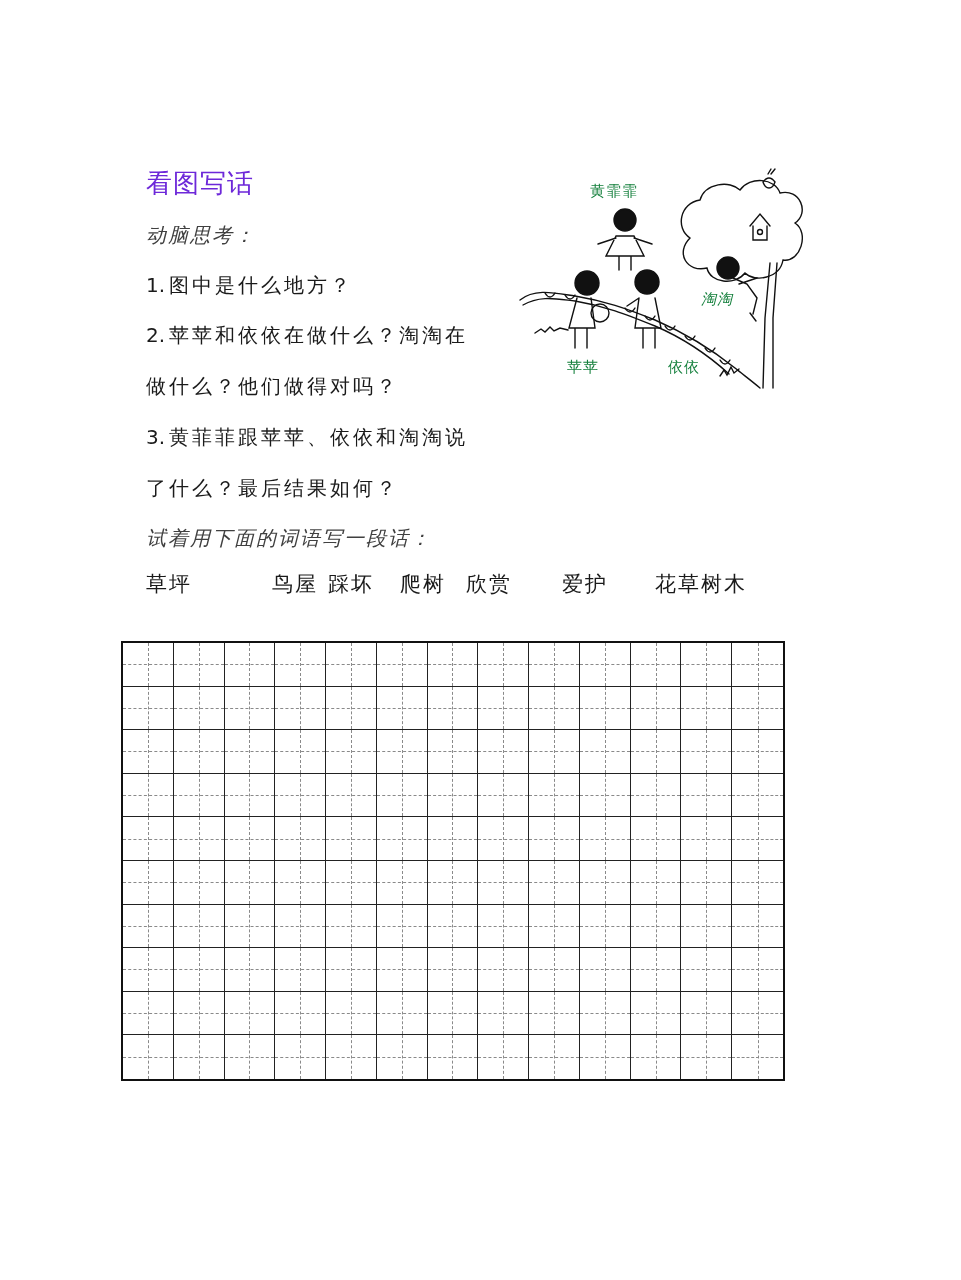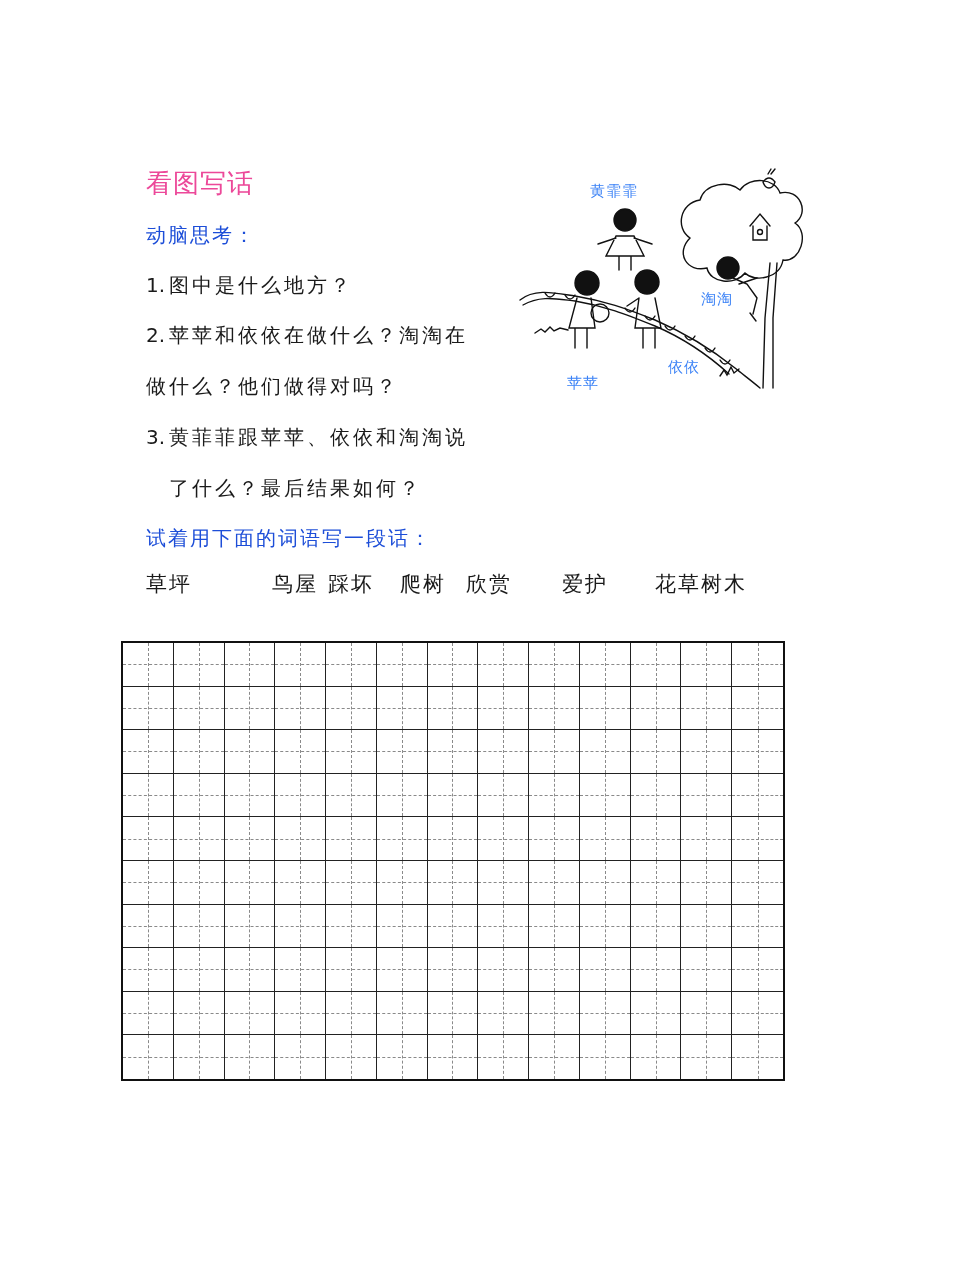--- a/index.html
+++ b/index.html
@@ -1,25 +1,25 @@
 <!DOCTYPE html>
 <html><head>
   <meta charset="utf-8">
   <style>
     html, body { margin: 0; padding: 0; background: #ffffff; }
     body { width: 961px; height: 1280px; position: relative; overflow: hidden;
            font-family: "DejaVu Serif", "Liberation Serif", serif; color: #1a1a1a; }
     .abs { position: absolute; }
-    .title { left: 146px; top: 166px; font-size: 26px; color: #ec4899; letter-spacing: 1px; }
-    .red-heading { font-size: 20px; color: #1d4ed8; letter-spacing: 2px; }
+    .title { left: 146px; top: 166px; font-size: 26px; color: #6d28d9; letter-spacing: 1px; }
+    .red-heading { font-size: 20px; color: #404040; letter-spacing: 2px; font-style: italic; }
     .q-line { font-size: 20px; letter-spacing: 3px; white-space: nowrap; }
     .q-line .num { font-family: "DejaVu Sans", "Liberation Sans", sans-serif; letter-spacing: 0; margin-right: 4px; }
     .word { font-size: 21px; letter-spacing: 2px; top: 570px; white-space: nowrap; text-align: center; }
     .illustration { left: 515px; top: 168px; width: 295px; height: 222px; }
-    .illus-label { font-size: 15px; color: #3b82f6; letter-spacing: 1px; }
+    .illus-label { font-size: 15px; color: #15803d; letter-spacing: 1px; }
     .grid { left: 121px; top: 641px; border: 2px solid #111; box-sizing: border-box;
             display: grid; grid-template-columns: repeat(13, 1fr); grid-template-rows: repeat(10, 1fr);
             width: 664px; height: 440px; }
     .cell { position: relative; border-right: 1.5px solid #222; border-bottom: 1.5px solid #222; box-sizing: border-box; }
     .cell:nth-child(13n) { border-right: none; }
     .cell.last-row { border-bottom: none; }
     .cell::before { content: ""; position: absolute; left: 50%; top: 0; bottom: 0; border-left: 1px dashed #8a8a8a; }
     .cell::after { content: ""; position: absolute; top: 50%; left: 0; right: 0; border-top: 1px dashed #8a8a8a; }
   </style>
 </head>
@@ -36,21 +36,21 @@
   </div>
 
   <div class="abs q-line" style="left:146px; top:322px;">
     <span class="num">2.</span><span>苹苹和依依在做什么？淘淘在</span>
   </div>
   <div class="abs q-line" style="left:146px; top:373px;">做什么？他们做得对吗？</div>
 
   <div class="abs q-line" style="left:146px; top:424px;">
     <span class="num">3.</span><span>黄菲菲跟苹苹、依依和淘淘说</span>
   </div>
-  <div class="abs q-line" style="left:146px; top:475px;margin-left:23px;">了什么？最后结果如何？</div>
+  <div class="abs q-line" style="left:146px; top:475px;">了什么？最后结果如何？</div>
 
   <div class="abs red-heading" style="left:146px; top:525px;">试着用下面的词语写一段话：</div>
 
   <div>
     <span class="abs word" style="left:146px;">草坪</span>
     <span class="abs word" style="left:232px;margin-left:40px;">鸟屋</span>
     <span class="abs word" style="left:328px;">踩坏</span>
     <span class="abs word" style="left:400px;">爬树</span>
     <span class="abs word" style="left:466px;">欣赏</span>
     <span class="abs word" style="left:562px;">爱护</span>
@@ -84,23 +84,23 @@
 
         <circle cx="72" cy="115" r="12" fill="#111"></circle>
         <path d="M62,130 l-8,30 h26 l-4,-30 M60,160 v20 M72,160 v20"></path>
         <circle cx="85" cy="145" r="9"></circle>
 
         <circle cx="132" cy="114" r="12" fill="#111"></circle>
         <path d="M124,130 l-4,30 h26 l-6,-30 M124,130 l-12,8 M128,160 v20 M140,160 v20"></path>
       </g>
     </svg>
     <span class="abs illus-label" style="left:75px; top:14px;">黄霏霏</span>
-    <span class="abs illus-label" style="left:52px; top:206px;">苹苹</span>
+    <span class="abs illus-label" style="left:52px; top:190px;">苹苹</span>
     <span class="abs illus-label" style="left:125px; top:190px;margin-left:28px;">依依</span>
-    <span class="abs illus-label" style="left:186px; top:122px;">淘淘</span>
+    <span class="abs illus-label" style="left:186px; top:122px;font-style:italic;">淘淘</span>
   </div>
 
   <div class="abs grid" id="writing-grid">
       <div class="cell"></div>
       <div class="cell"></div>
       <div class="cell"></div>
       <div class="cell"></div>
       <div class="cell"></div>
       <div class="cell"></div>
       <div class="cell"></div>

